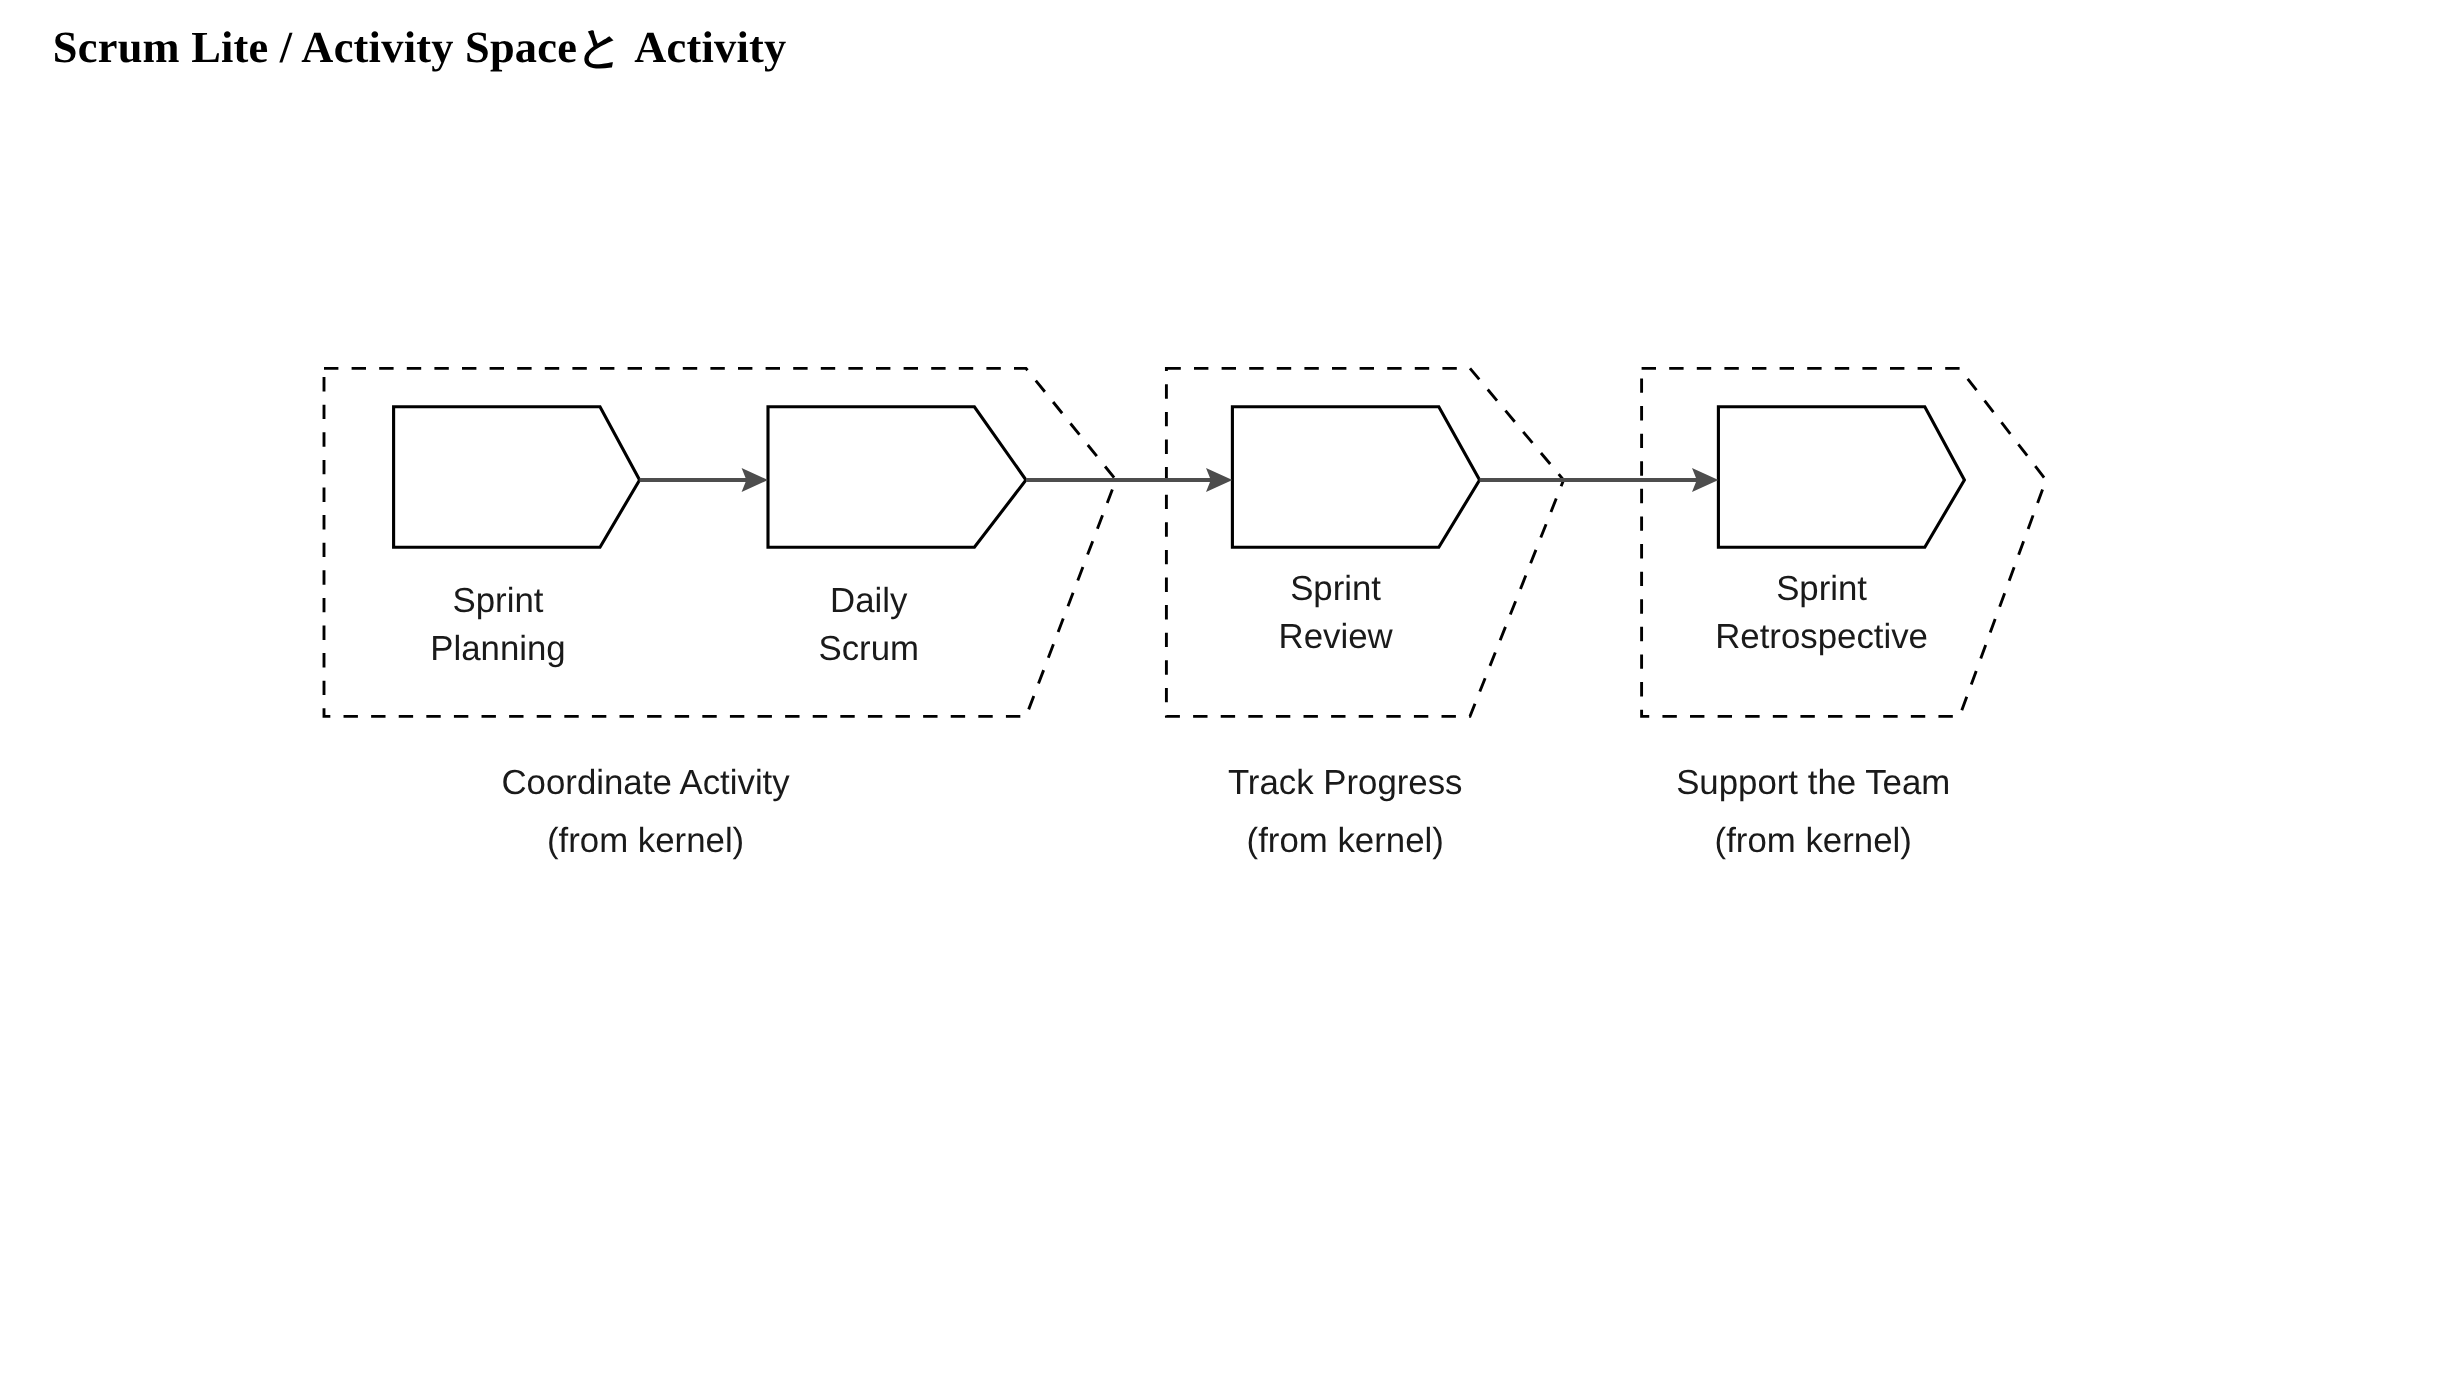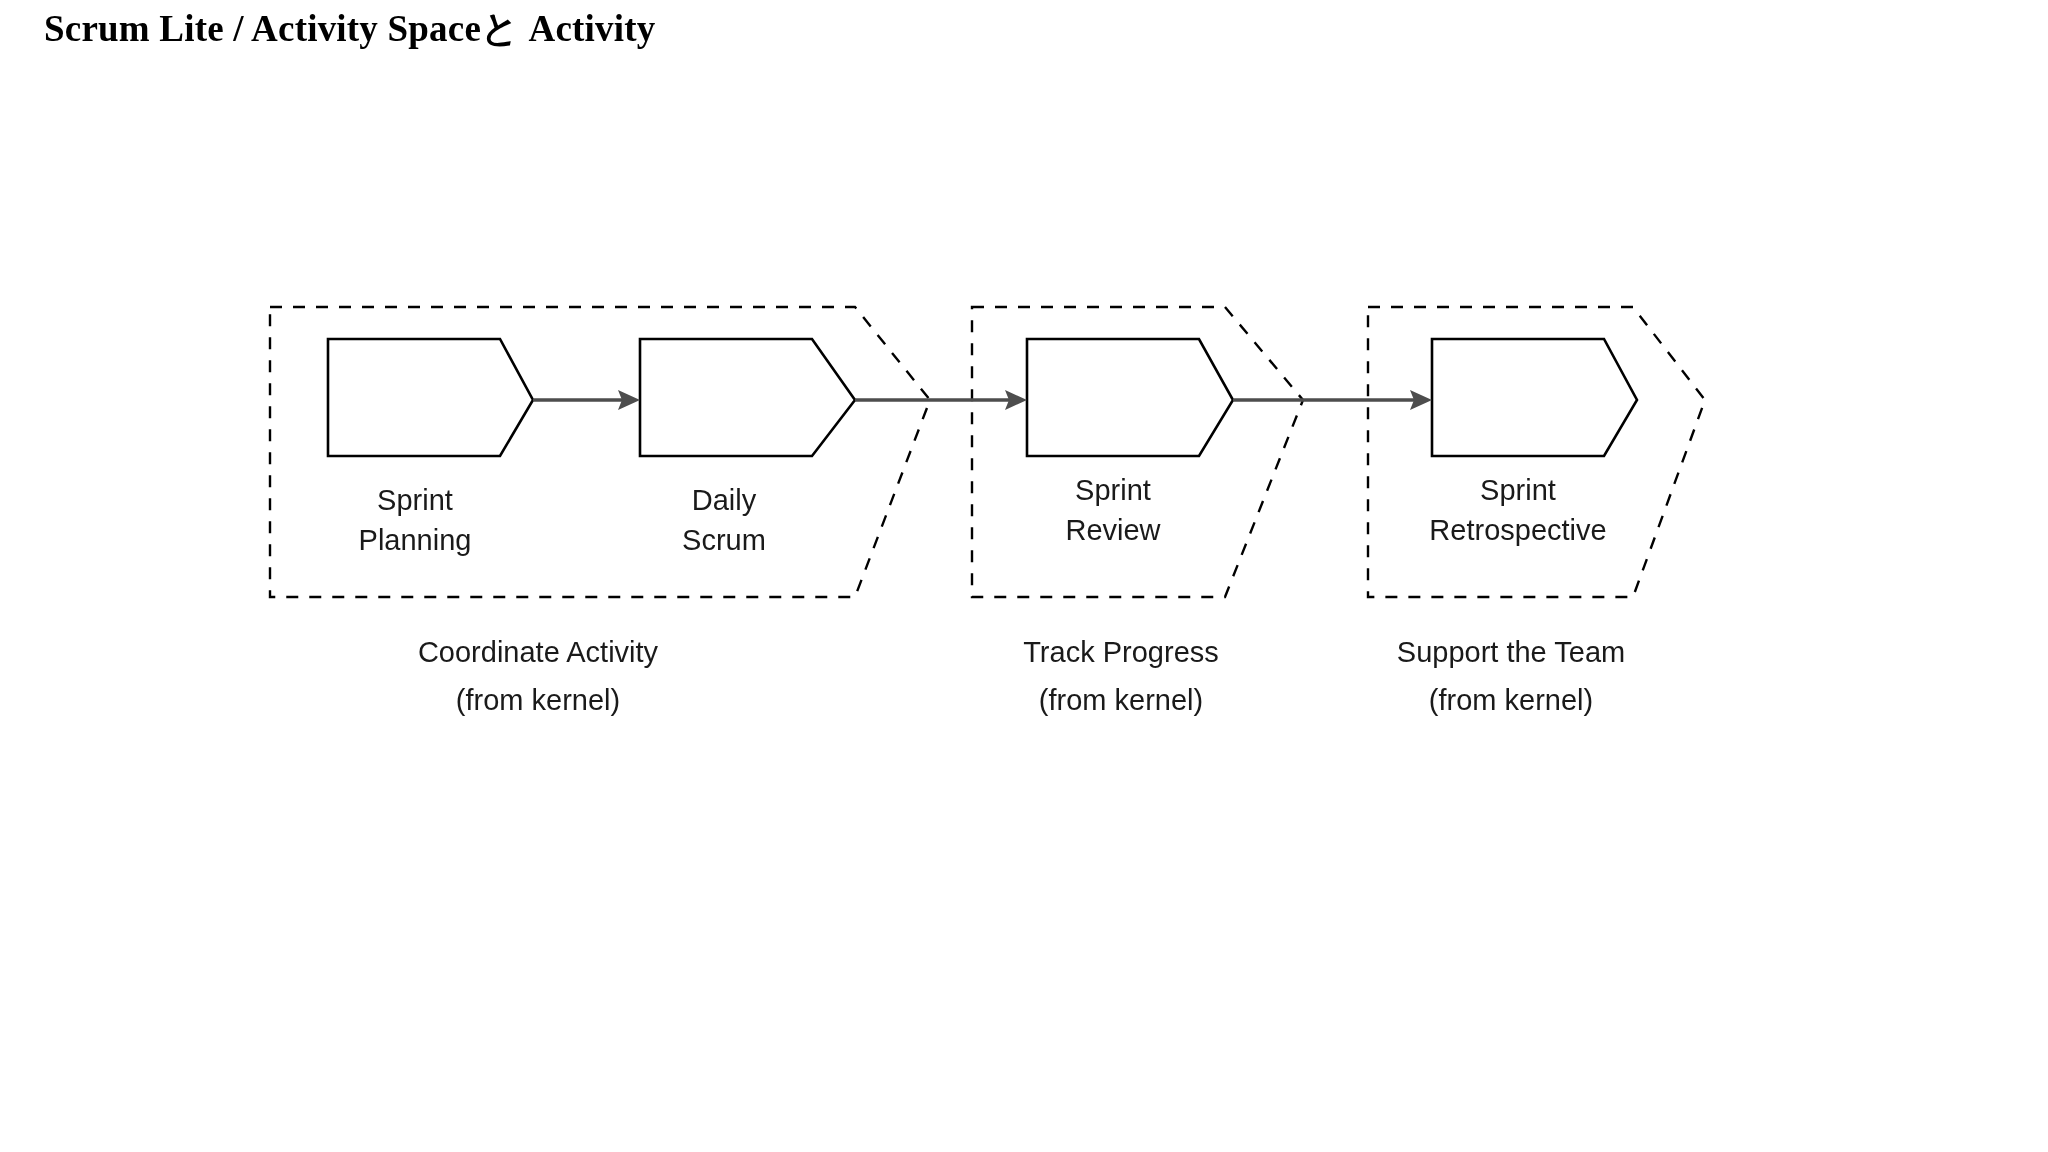--- a/index.html
+++ b/index.html
@@ -11,21 +11,21 @@
     width: 2048px;
     height: 1152px;
     position: relative;
     overflow: hidden;
     font-family: "Liberation Sans", sans-serif;
   }
 
   #page-title {
     position: absolute;
     left: 44px;
-    top: 6px;
+    top: 18px;
     font-family: "Liberation Serif", serif;
     font-weight: 700;
     font-size: 37px;
     line-height: 1.25;
     color: #000000;
     white-space: nowrap;
     letter-spacing: 0.2px;
   }
 
   #diagram-canvas {

